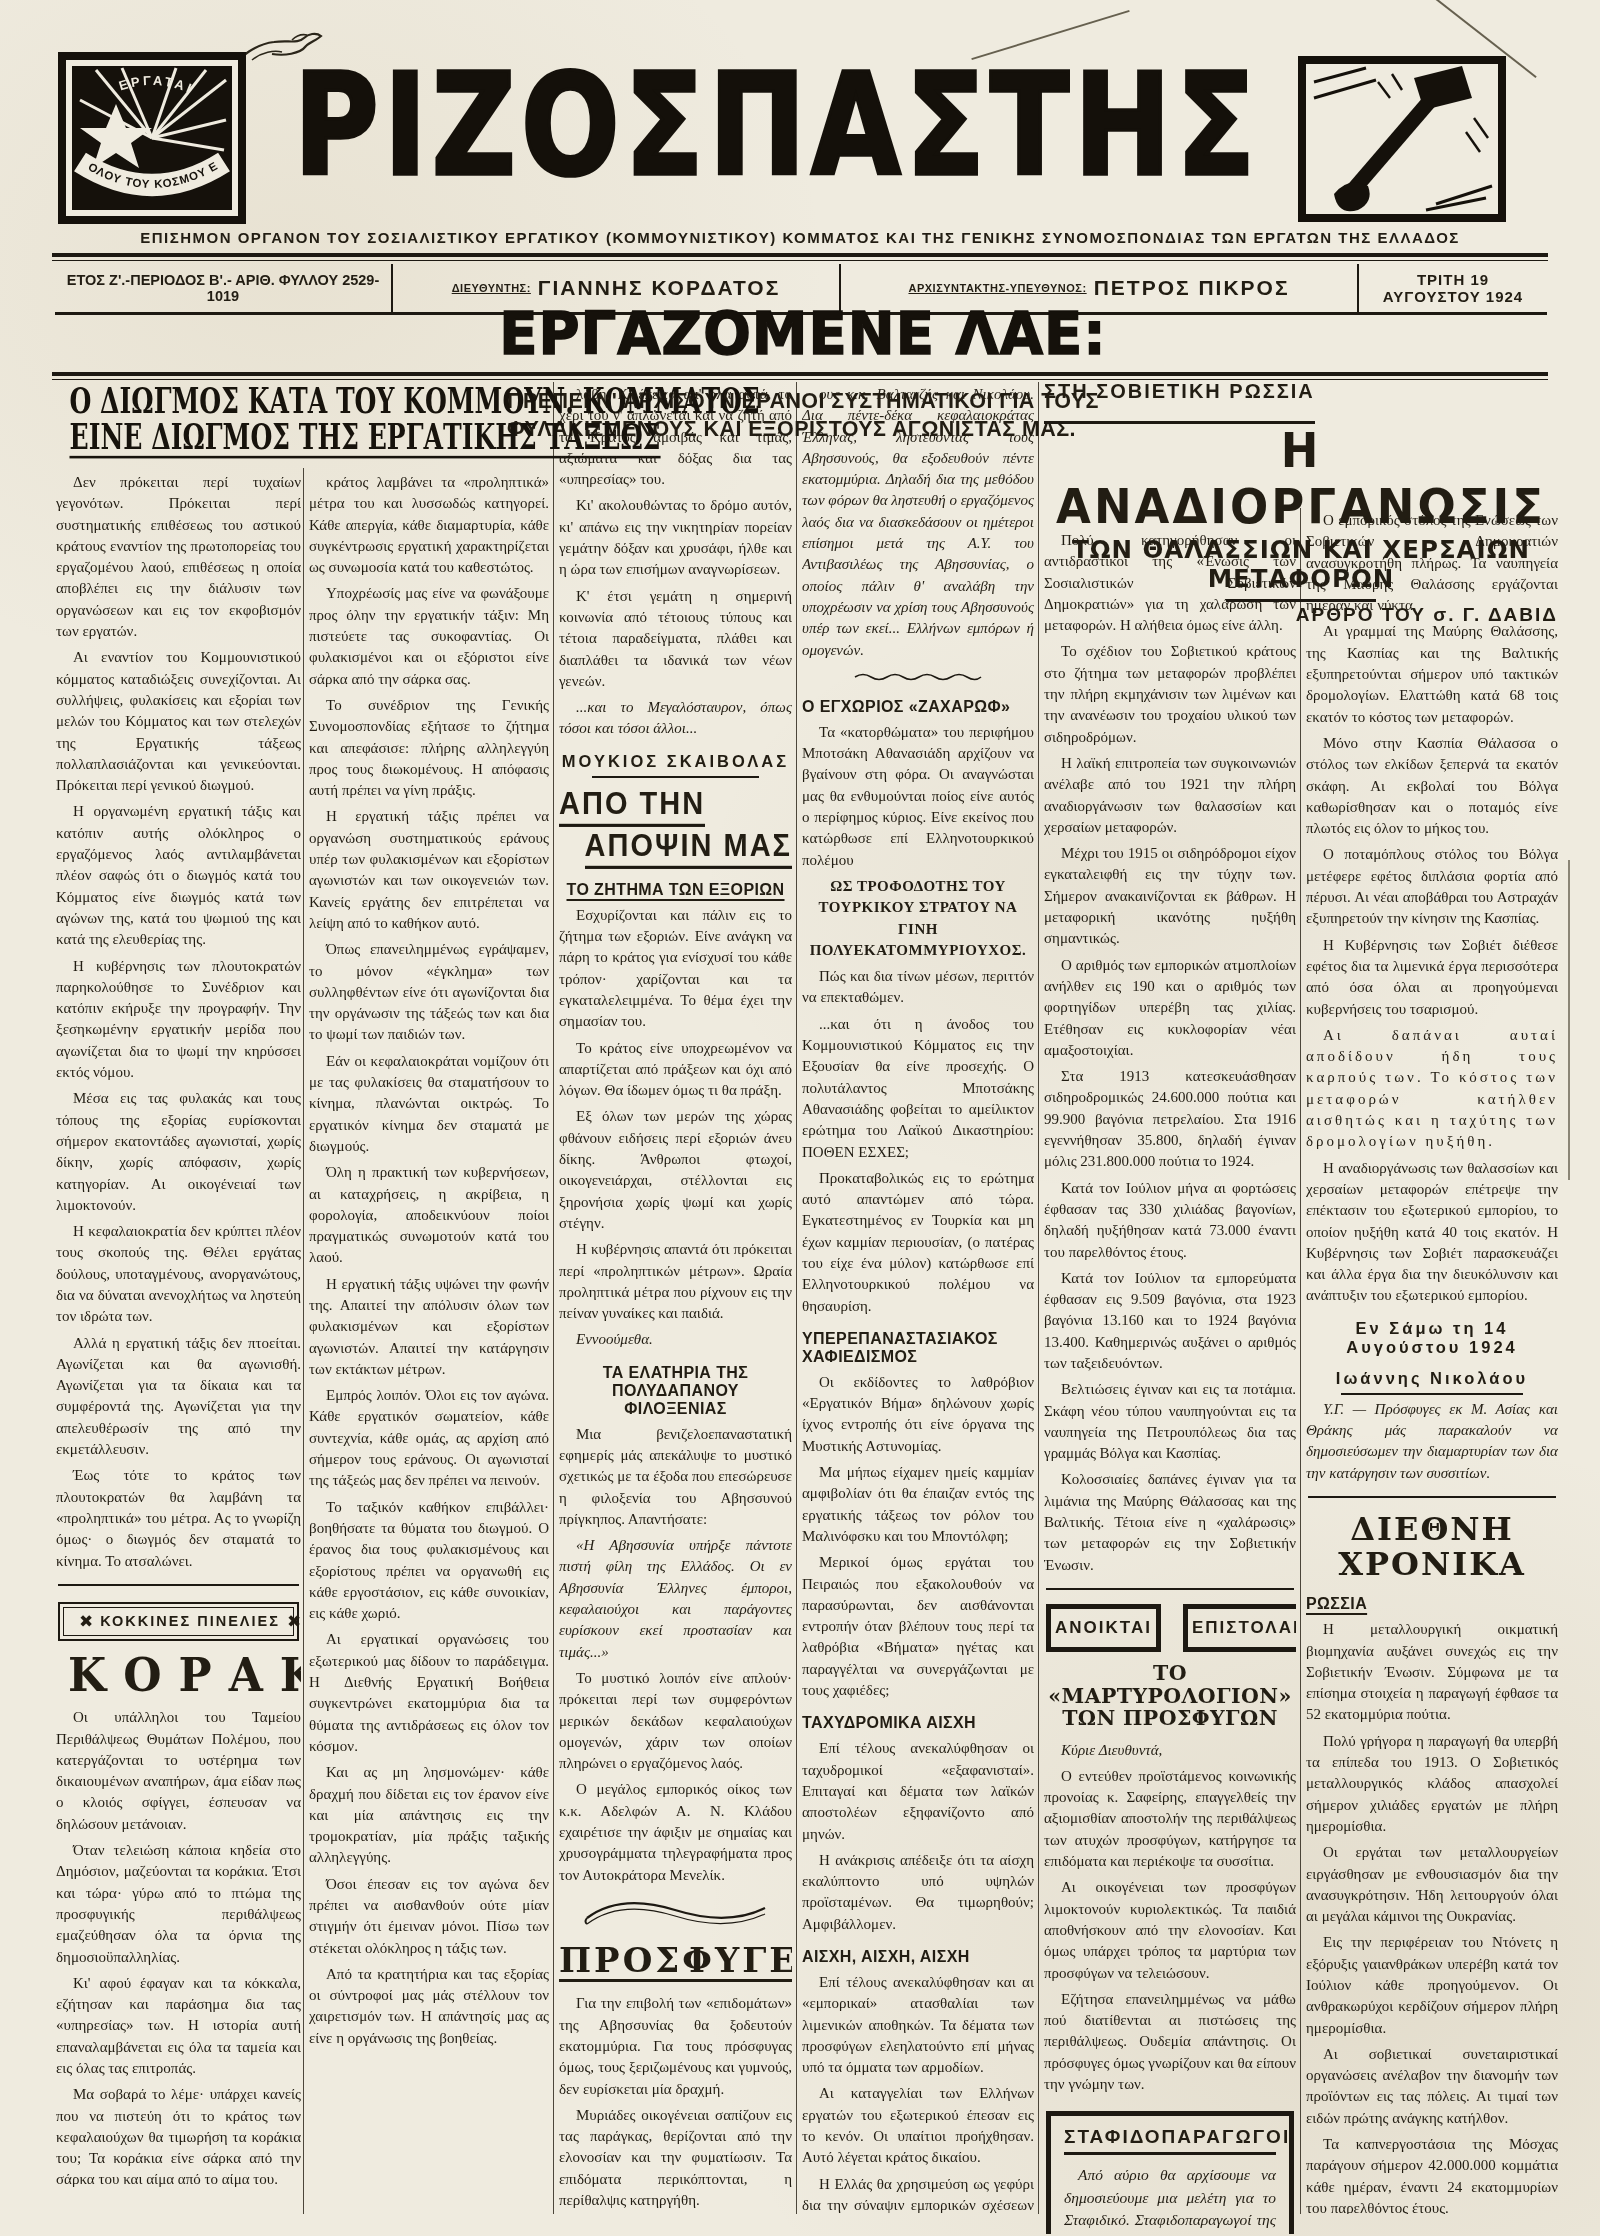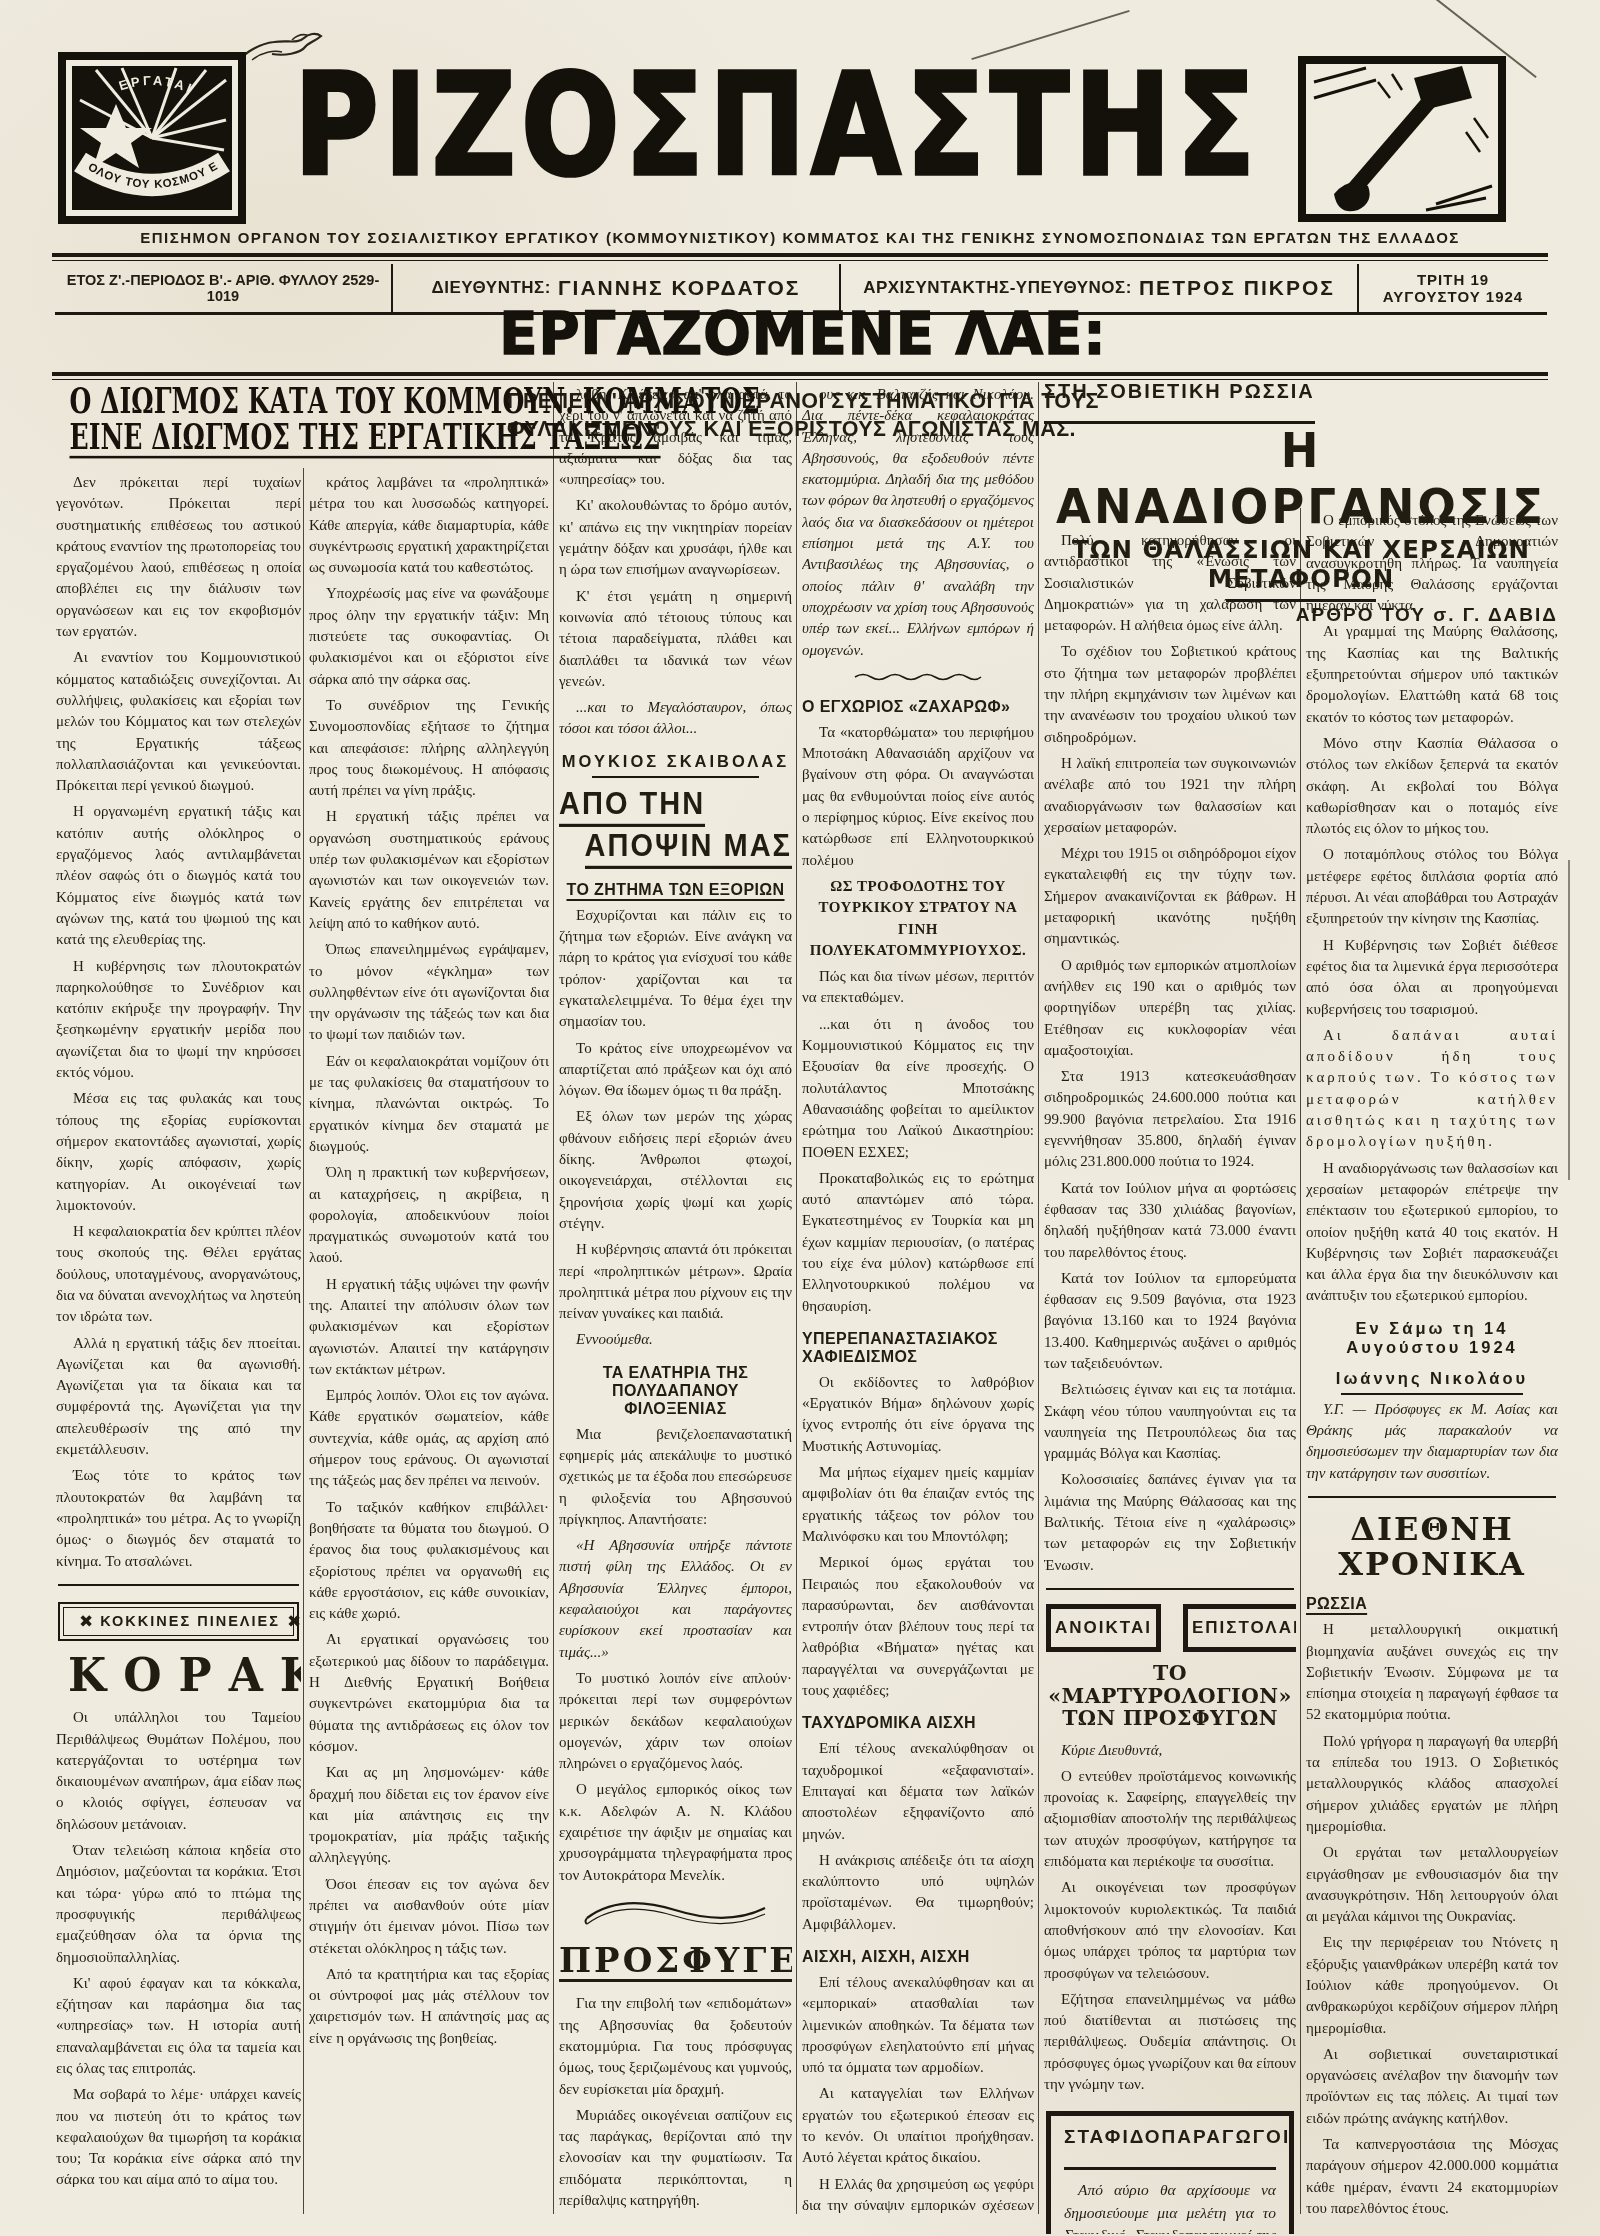--- a/index.html
+++ b/index.html
@@ -28,21 +28,21 @@
   .rule-double{position:absolute;left:52px;width:1496px;border-top:4px solid #1d1912;border-bottom:1px solid #1d1912;height:3px;}
   .rd-sub{top:253px;}
   .rd-banner{top:372px;}
   
   .infobar{position:absolute;left:55px;top:264px;width:1492px;display:flex;align-items:stretch;
     border-bottom:3px solid #1d1912;font-family:"Liberation Sans",sans-serif;font-weight:bold;}
   .infobar .cell{display:flex;align-items:center;justify-content:center;padding:7px 8px;gap:7px;text-align:center;}
   .infobar .cell+.cell{border-left:2px solid #1d1912;}
   .c1{width:320px;font-size:14.5px;}
   .c2{width:430px;} .c3{width:500px;} .c4{flex:1;font-size:15px;letter-spacing:1px;}
-  .infobar .lbl{font-size:17px;letter-spacing:.5px;}
+  .infobar .lbl{font-size:11px;letter-spacing:.5px;text-decoration:underline;}
   .infobar .nm{font-size:21px;letter-spacing:2px;}
   
   .banner{position:absolute;left:58px;top:306px;width:1490px;display:flex;align-items:center;gap:26px;flex-direction:column;}
   .banner-lead{font-family:"DejaVu Sans",sans-serif;font-weight:bold;font-size:56px;line-height:1;
     letter-spacing:1px;color:#15110b;-webkit-text-stroke:1.5px #15110b;transform:scaleY(1.06);white-space:nowrap;}
   .banner-right{font-family:"Liberation Sans",sans-serif;font-weight:bold;font-size:21.5px;line-height:1.3;letter-spacing:.4px;}
   
   .left-headline{position:absolute;left:52px;top:384px;width:500px;text-align:center;
     font-family:"DejaVu Serif",serif;font-weight:bold;color:#17130c;}
   .left-headline .lh{font-size:27px;white-space:nowrap;transform:scale(.93,1.28);transform-origin:center;line-height:1.35;}
@@ -84,21 +84,21 @@
   .badge{border:2px solid #1d1912;padding:3px;margin:16px 2px 10px;}
   .badge-inner{border:1px solid #1d1912;display:flex;align-items:center;gap:7px;padding:5px 8px;}
   .badge .hline{flex:1;height:2px;background:#1d1912;}
   .badge .xstar{font-size:17px;line-height:1;}
   .badge .bl{font-family:"Liberation Sans",sans-serif;font-weight:bold;font-size:14.5px;letter-spacing:2px;white-space:nowrap;}
   .boxpair{display:flex;gap:22px;margin:14px 2px 8px;}
   .boxpair .bp{flex:1;border:5px solid #1d1912;padding:9px 4px;text-align:center;
     font-family:"Liberation Sans",sans-serif;font-weight:bold;font-size:17px;letter-spacing:2px;}
   .notice{border:5px solid #1d1912;padding:10px 13px;margin:16px 2px 6px;}
   .notice-title{text-align:center;font-family:"Liberation Sans",sans-serif;font-weight:bold;font-size:19px;
-    letter-spacing:2px;border-bottom:3px solid #1d1912;padding-bottom:19px;margin-bottom:9px;}
+    letter-spacing:2px;border-bottom:3px solid #1d1912;padding-bottom:4px;margin-bottom:9px;}
   .notice p{margin:0 0 4px;font-size:15.5px;font-style:italic;text-align:justify;text-indent:14px;line-height:1.45;}
 </style>
 </head>
 <body>
 
 <div class="page">
 
   <div class="scratch scratch1"></div>
   <div class="scratch scratch2"></div>
   <div class="scratch scratch3"></div>

